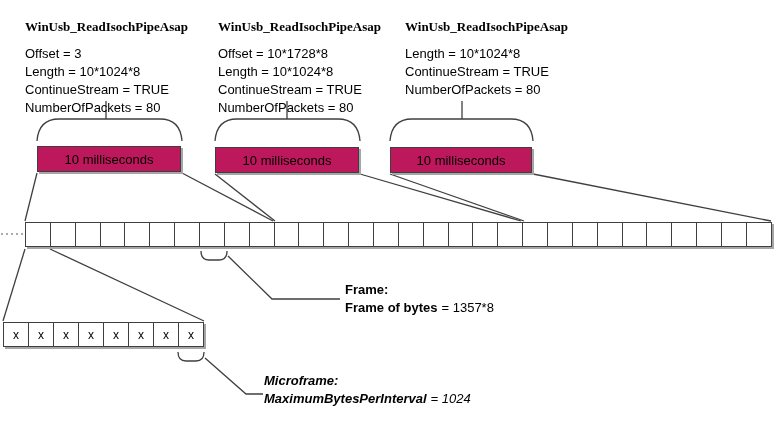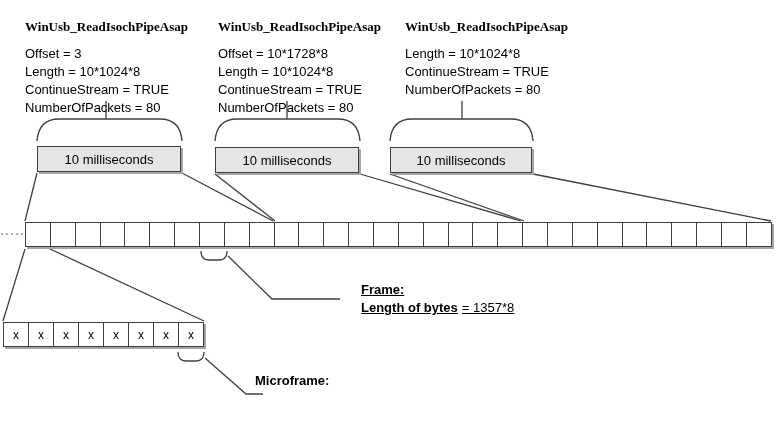--- a/index.html
+++ b/index.html
@@ -6,41 +6,41 @@
   .canvas{
     position:relative;width:781px;height:432px;background:#ffffff;
     font-family:"Liberation Sans",sans-serif;color:#000;overflow:hidden;
   }
   
   .call-block{position:absolute;top:8px;font-size:13px;line-height:18px;}
   .call-block .call-title{font-weight:bold;margin:10px 0 9px 0;font-family:Liberation Serif, serif;}
   .call-b1{left:25px;} .call-b2{left:218px;} .call-b3{left:405px;}
   
   .duration-box{
-    position:absolute;height:24px;background:#e5e5e5;border:1.4px solid #3f3f3f;
+    position:absolute;height:24px;background:#be185d;border:1.4px solid #3f3f3f;
     box-shadow:2px 2px 0 #a6a6a6;display:flex;align-items:center;justify-content:center;
     font-size:13px;
     text-align:center;
   }
   .dur-1{left:37px;top:146px;width:142px;}
   .dur-2{left:215px;top:147px;width:142px;}
   .dur-3{left:390px;top:147px;width:140px;}
   
   .strip{
     position:absolute;display:flex;background:#fff;border:1.4px solid #3f3f3f;
     box-shadow:2px 2px 0 #a6a6a6;
   }
   .frame-strip{left:25px;top:222px;width:745px;height:23px;}
   .microframe-row{left:3px;top:322px;width:199px;height:23px;}
   .cell{flex:1;border-right:1.4px solid #3f3f3f;display:flex;align-items:center;justify-content:center;font-size:12px;}
   .cell:last-child{border-right:none;}
   
   .callout{position:absolute;font-size:13px;line-height:18px;}
-  .frame-callout{left:361px;top:281px;text-decoration:underline;}
-  .micro-callout{left:255px;top:372px;}
+  .frame-callout{left:345px;top:281px;}
+  .micro-callout{left:264px;top:372px;font-style:italic;}
   .callout .ttl,.callout .prop{font-weight:bold;}
   .callout .val{margin-left:4px;}
   
   svg.overlay{position:absolute;left:0;top:0;pointer-events:none;}
   svg.overlay path{stroke:#3f3f3f;stroke-width:1.3;fill:none;}
   svg.overlay path.dotted{stroke:#595959;stroke-width:1.2;stroke-dasharray:2 3;}
 </style>
 </head>
 <body>
 
@@ -139,20 +139,21 @@
       <div class="cell">x</div>
       <div class="cell">x</div>
       <div class="cell">x</div>
       <div class="cell">x</div>
       <div class="cell">x</div>
       <div class="cell">x</div>
     </div>
 
   <div class="callout frame-callout">
     <div class="ttl">Frame:</div>
-    <div><span class="prop">Length of bytes</span><span class="val">= 1357*8</span></div>
+    <div><span class="prop">Frame of bytes</span><span class="val">= 1357*8</span></div>
   </div>
 
   <div class="callout micro-callout">
     <div class="ttl">Microframe:</div>
+    <div><span class="prop">MaximumBytesPerInterval</span><span class="val">= 1024</span></div>
   </div>
 
 </div>
 
 </body></html>

